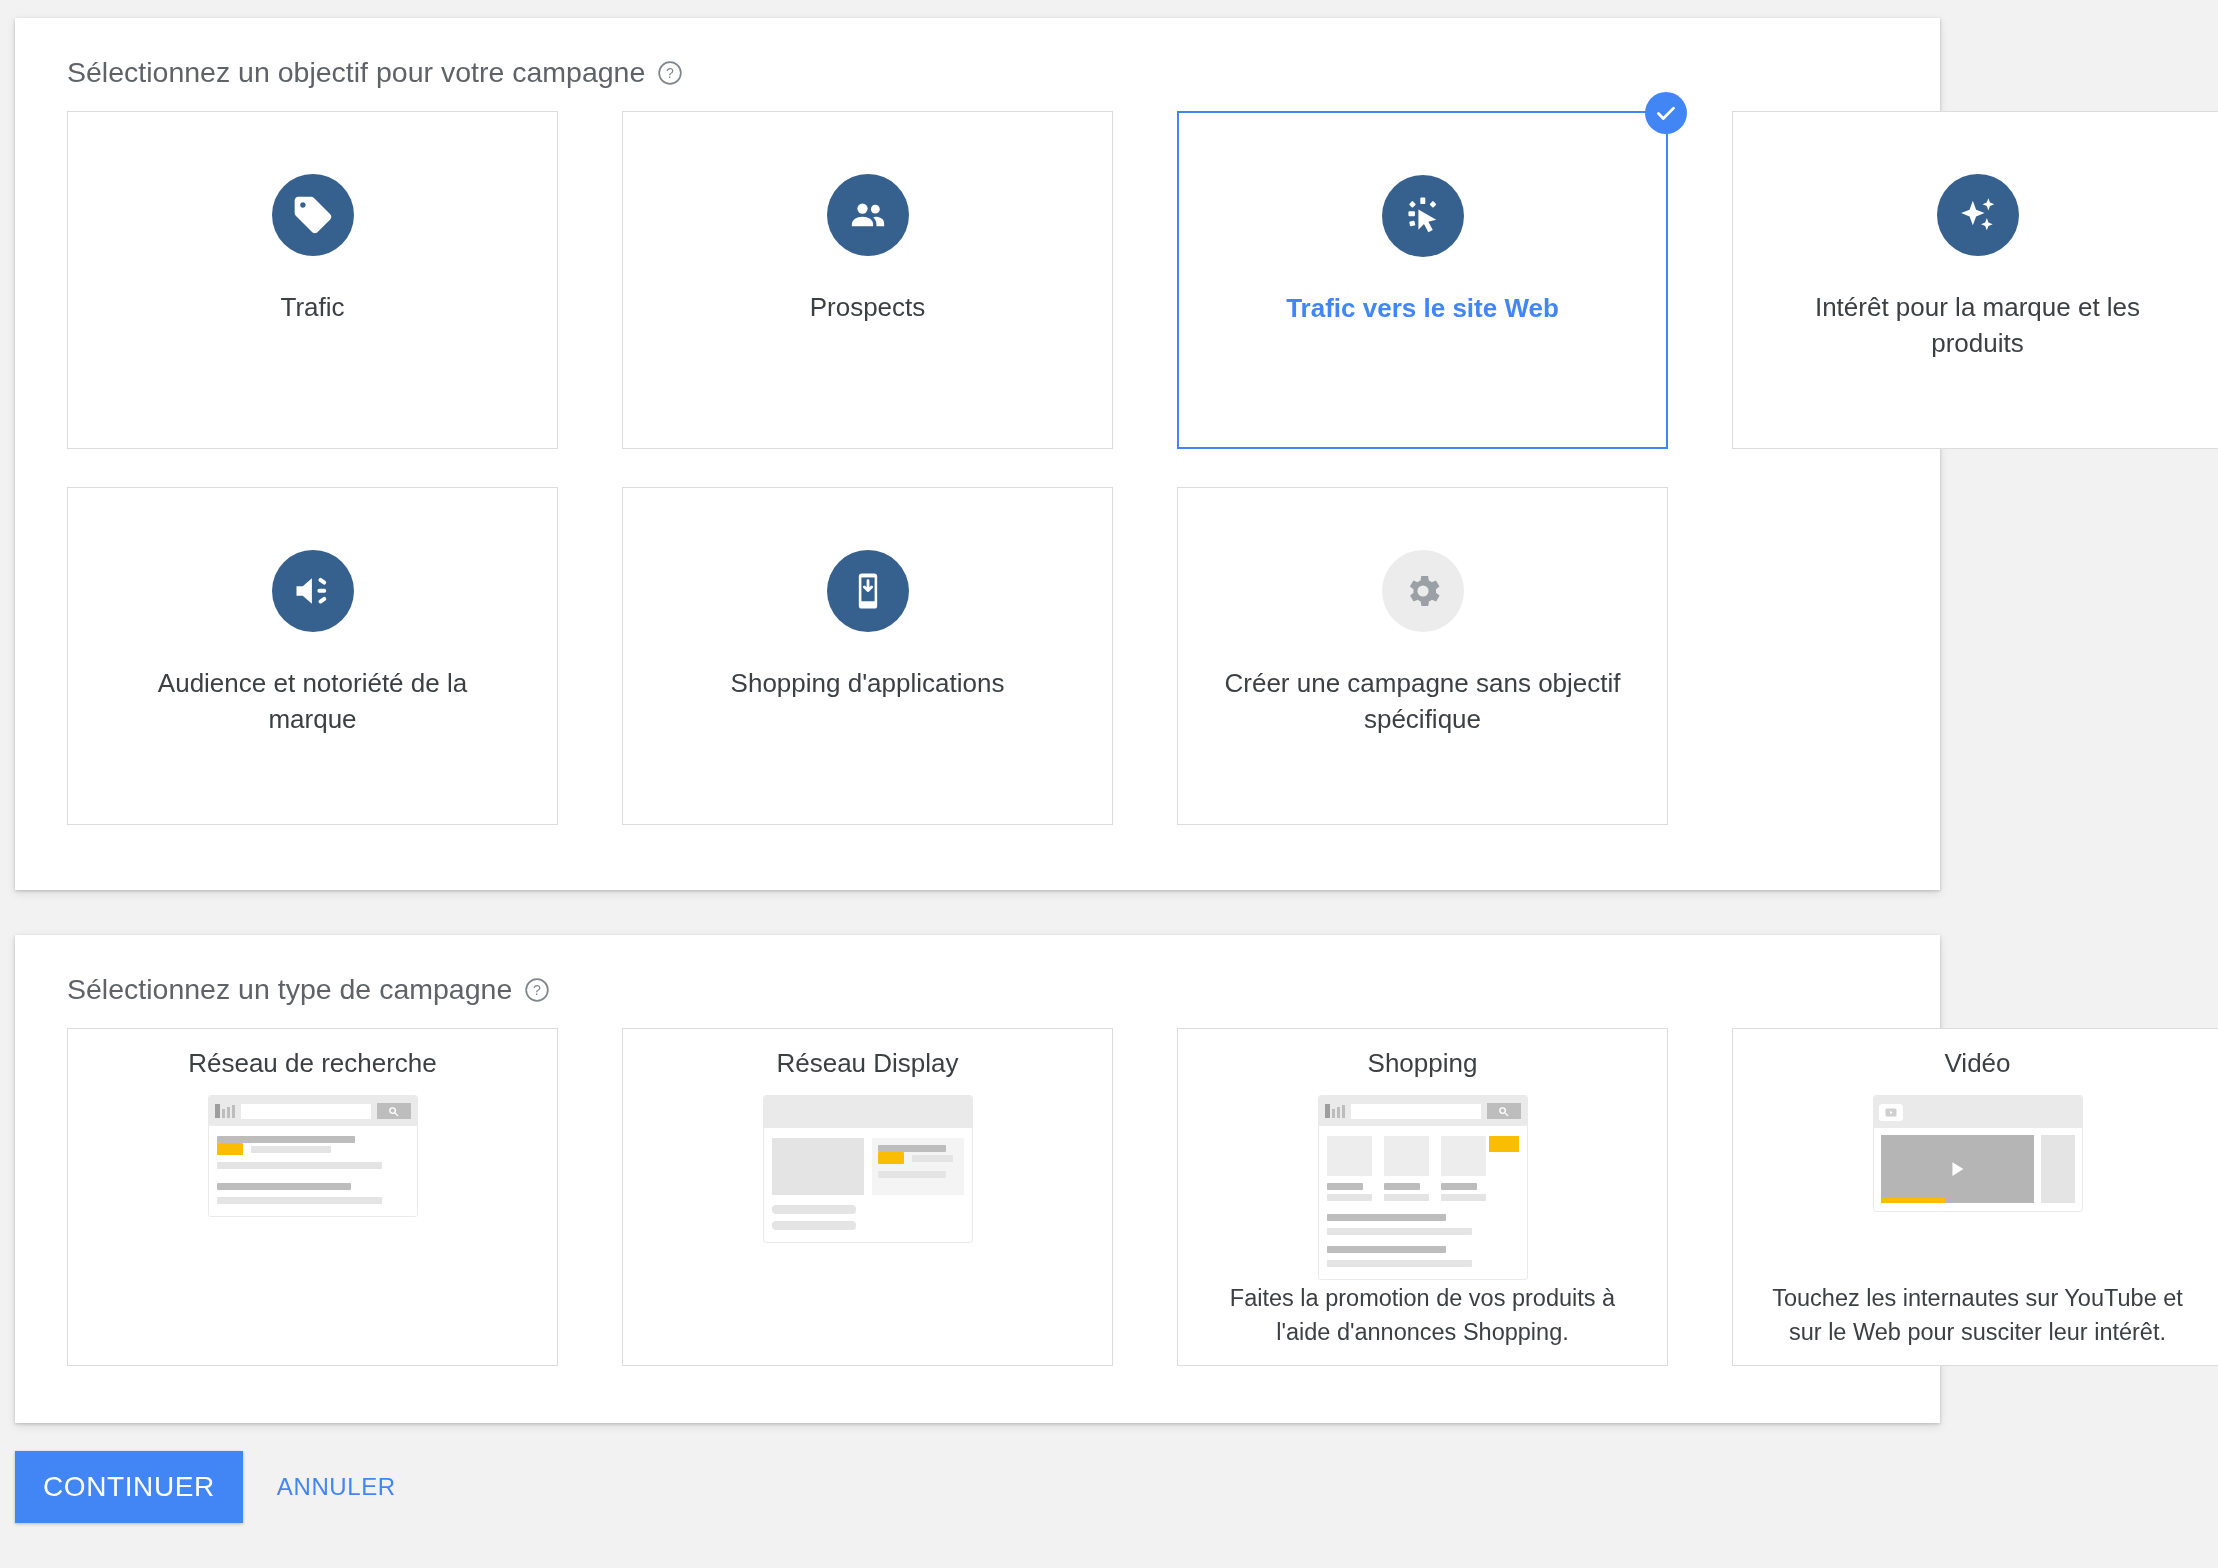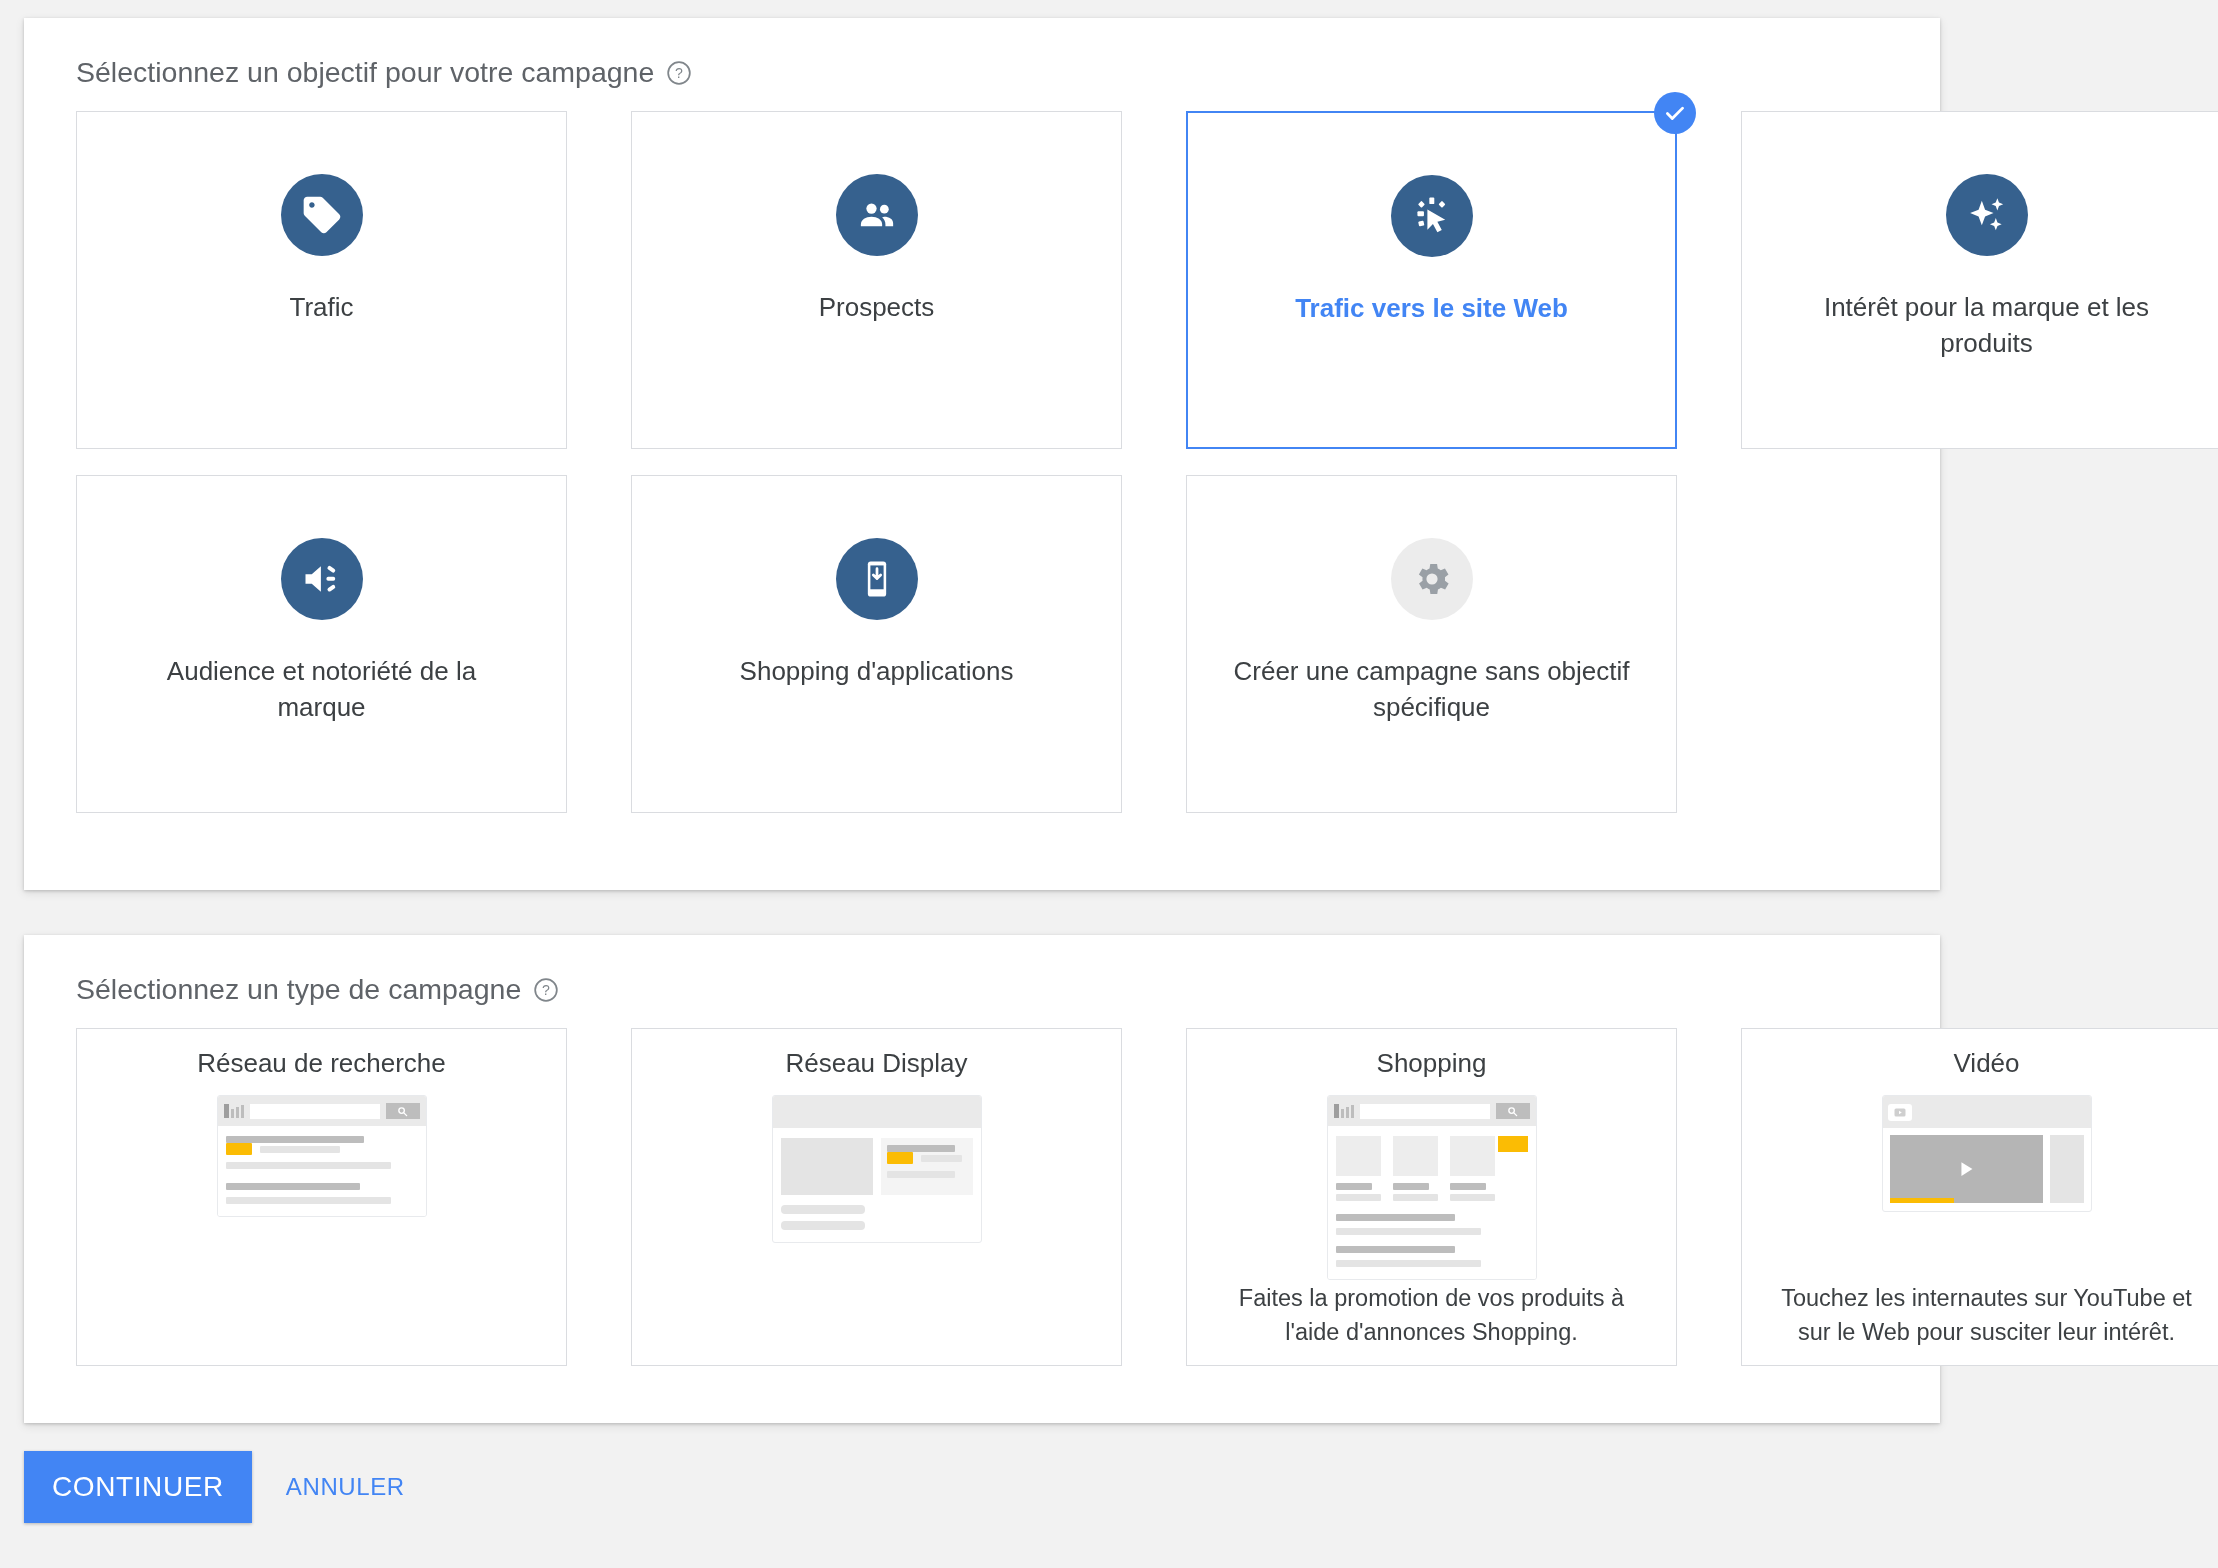--- a/index.html
+++ b/index.html
@@ -5,21 +5,21 @@
   * { box-sizing: border-box; margin: 0; padding: 0; }
 
   body {
     width: 2218px;
     height: 1568px;
     background: #f2f2f2;
     font-family: "Liberation Sans", sans-serif;
     overflow: hidden;
   }
 
-  .page { width: 1964px; height: 1568px; position: relative; padding: 18px 24px 0 24px; }
+  .page { width: 1964px; height: 1568px; position: relative; padding: 18px 24px 0 15px; }
 
   
   .panel {
     background: #ffffff;
     box-shadow: 0 1px 3px rgba(0,0,0,.18), 0 3px 9px rgba(0,0,0,.10);
     padding: 38px 52px 40px 52px;
   }
   .panel-objective { height: 872px; }
   .panel-type { margin-top: 45px; height: 488px; }
 
@@ -80,21 +80,21 @@
 
   .check-badge {
     position: absolute;
     top: -21px; right: -21px;
     width: 42px; height: 42px;
     border-radius: 50%;
     background: #4285f4;
     display: flex; align-items: center; justify-content: center;
     z-index: 5;
   }
-  .obj-row2 { margin-top: 26px; }
+  .obj-row2 { margin-top: 38px; }
 
   
   .type-grid {
     display: grid;
     grid-template-columns: repeat(4, 491px);
     gap: 4px 64px;
   }
   .type-card {
     border: 1px solid #dadce0;
     background: #fff;

